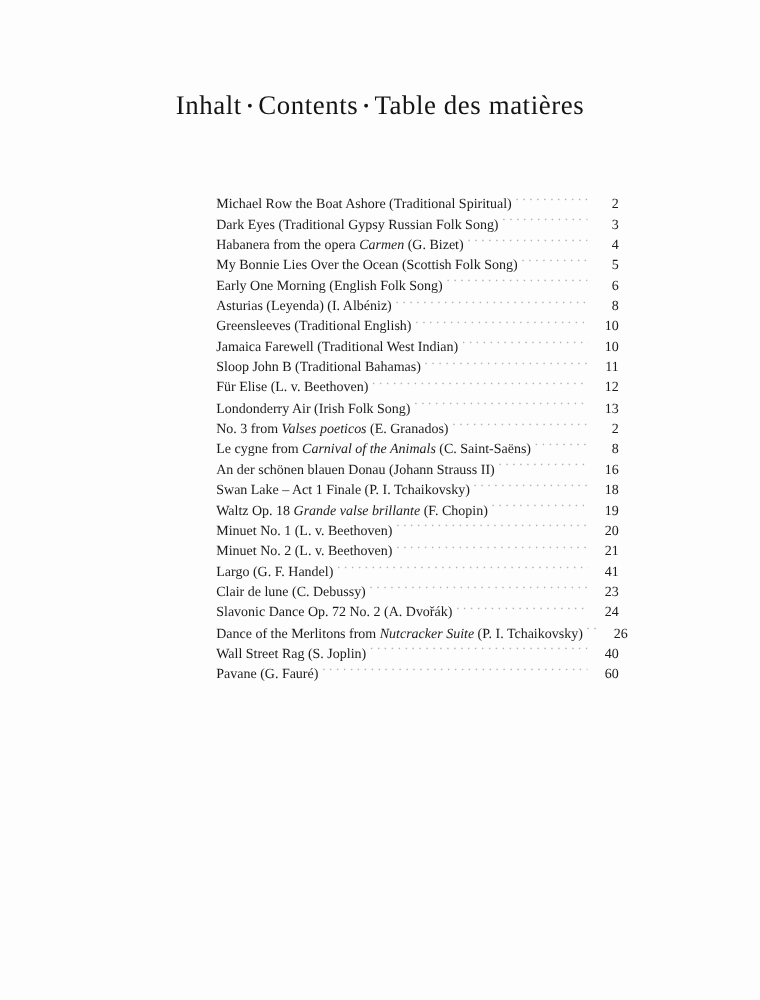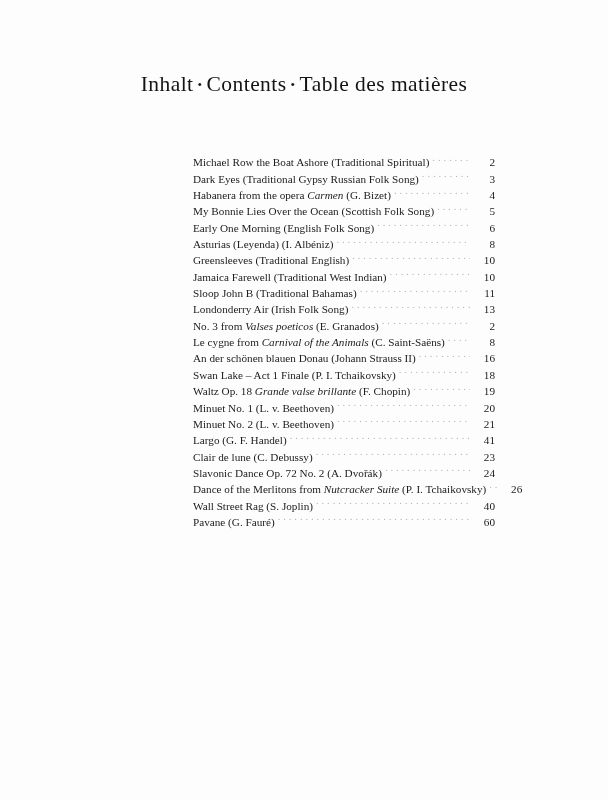--- a/index.html
+++ b/index.html
@@ -58,21 +58,20 @@
   }
 
   .toc-entry {
     display: flex;
     align-items: baseline;
     height: 16.35px;
     font-size: 11.2px;
     line-height: 16.35px;
     color: #1b1b1b;
     white-space: nowrap;
-    margin-left: 20px;
   }
 
   .entry-text {
     flex: 0 0 auto;
     padding-right: 3px;
   }
   .entry-text i {
     font-style: italic;
   }
 
@@ -154,20 +153,25 @@
         <span class="entry-text">Jamaica Farewell (Traditional West Indian)</span>
         <span class="leader"></span>
         <span class="entry-page">10</span>
       </div>
       <div class="toc-entry">
         <span class="entry-text">Sloop John B (Traditional Bahamas)</span>
         <span class="leader"></span>
         <span class="entry-page">11</span>
       </div>
       <div class="toc-entry">
+        <span class="entry-text">Für Elise (L. v. Beethoven)</span>
+        <span class="leader"></span>
+        <span class="entry-page">12</span>
+      </div>
+      <div class="toc-entry">
         <span class="entry-text">Londonderry Air (Irish Folk Song)</span>
         <span class="leader"></span>
         <span class="entry-page">13</span>
       </div>
       <div class="toc-entry">
         <span class="entry-text">No. 3 from <i>Valses poeticos</i>  (E. Granados)</span>
         <span class="leader"></span>
         <span class="entry-page">2</span>
       </div>
       <div class="toc-entry">

